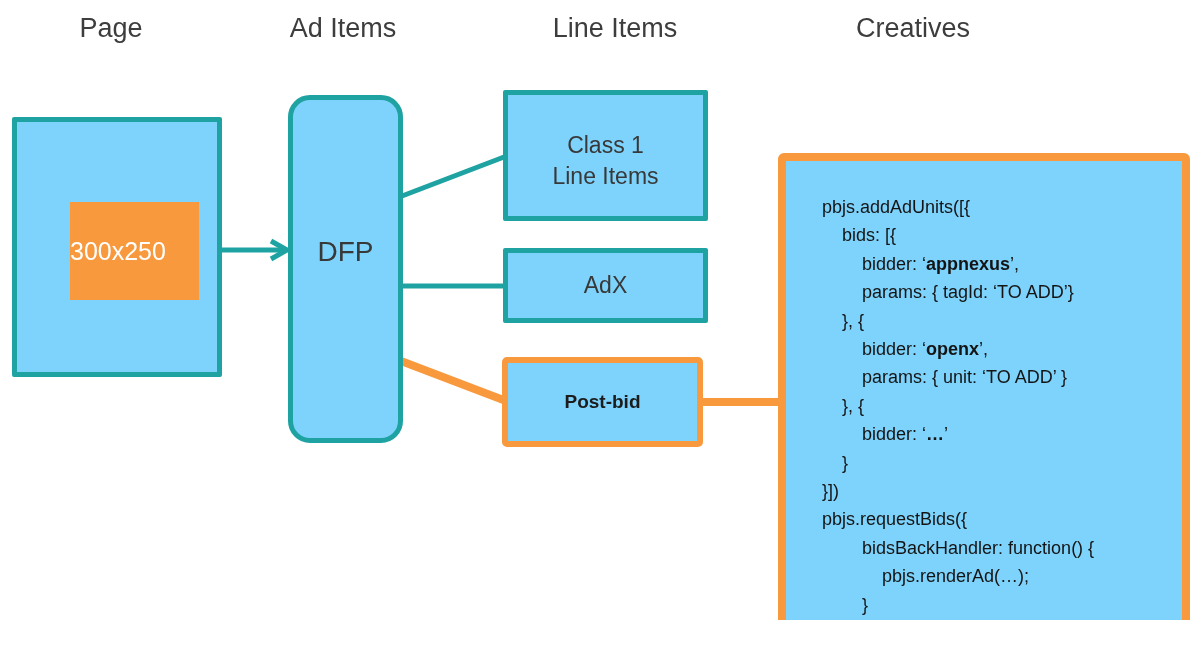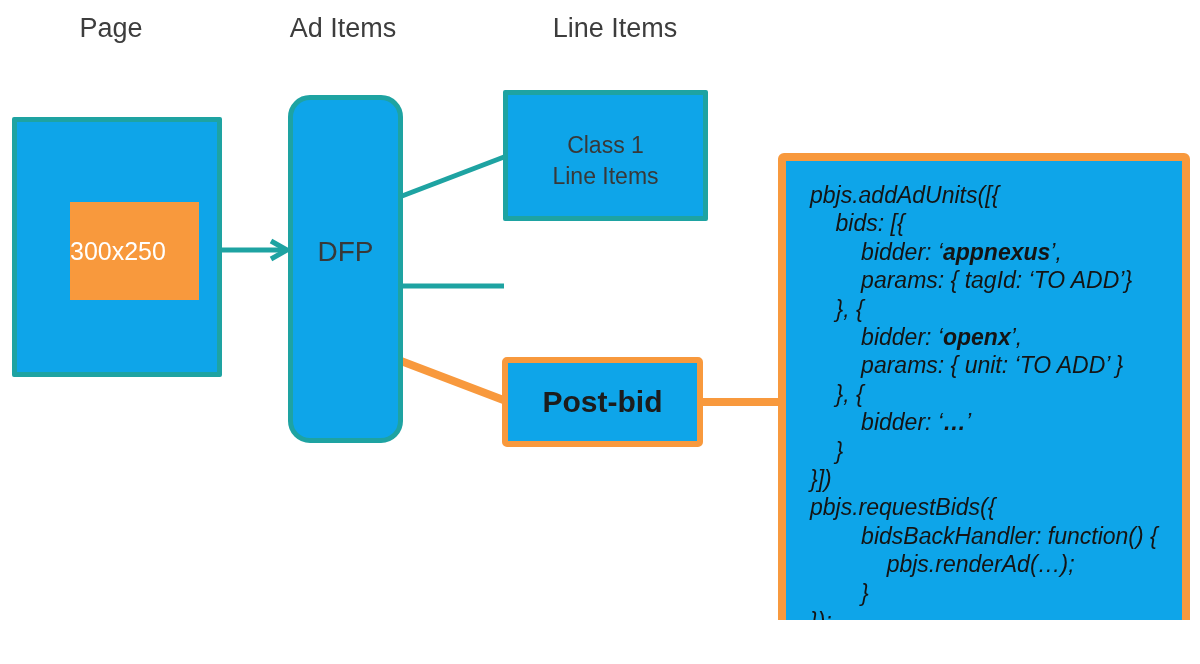--- a/index.html
+++ b/index.html
@@ -26,21 +26,21 @@
   }
   .connectors {
     position: absolute;
     left: 0;
     top: 0;
     pointer-events: none;
   }
   .box {
     position: absolute;
     box-sizing: border-box;
-    background: #0ea5e9;
+    background: #7dd3fc;
     display: flex;
     align-items: center;
     justify-content: center;
   }
   .teal-border { border: 5px solid var(--teal, #1ea3a2); border-radius: 2px; }
   .orange-border { border: 6px solid var(--orange, #f8993d); border-radius: 5px; }
 
   .page-box { left: 12px; top: 117px; width: 210px; height: 260px; }
   .ad-slot {
     position: absolute;
@@ -60,47 +60,47 @@
     flex-direction: column;
     padding-top: 10px;
     font-size: 23px; line-height: 31px; color: var(--box-text, #383838);
   }
   .adx-box {
     left: 503px; top: 248px; width: 205px; height: 75px;
     font-size: 23px; color: var(--box-text, #383838);
   }
   .postbid-box {
     left: 502px; top: 357px; width: 201px; height: 90px;
-    font-size: 30px; font-weight: bold; color: #1c1c1c;
+    font-size: 19px; font-weight: bold; color: #1c1c1c;
   }
   .creatives-box {
     left: 778px; top: 153px; width: 412px; height: 500px;
     border-width: 8px; border-radius: 6px;
     align-items: flex-start; justify-content: flex-start;
   }
   .code {
-    margin: 0;
+    margin: 12px;
     padding: 20px 6px 0 24px;
     font-family: "Liberation Sans", sans-serif;
-    font-size: 23px;
+    font-size: 18px;
     line-height: 28.4px;
     color: var(--code-text, #141414);
     white-space: pre;
-    font-style: italic;
   }
   .code b { font-weight: bold; }
 </style>
 </head>
 <body>
 
 <div class="canvas">
 
   <div class="col-header" style="left:111px">Page</div>
   <div class="col-header" style="left:343px">Ad Items</div>
   <div class="col-header" style="left:615px">Line Items</div>
+  <div class="col-header" style="left:913px">Creatives</div>
 
   <svg class="connectors" width="1200" height="664" viewBox="0 0 1200 664">
 
     <line x1="200" y1="250" x2="283" y2="250" style="stroke:var(--teal,#1ea3a2)" stroke-width="5"></line>
     <polyline points="271,241 287,250 271,259" fill="none" style="stroke:var(--teal,#1ea3a2)" stroke-width="5"></polyline>
 
     <line x1="402" y1="196" x2="504" y2="157" style="stroke:var(--teal,#1ea3a2)" stroke-width="5"></line>
 
     <line x1="402" y1="286" x2="504" y2="286" style="stroke:var(--teal,#1ea3a2)" stroke-width="5"></line>
 
@@ -117,20 +117,23 @@
 
   <div class="box teal-border dfp-box">
     <span>DFP</span>
   </div>
 
   <div class="box teal-border class1-box">
     <span>Class 1</span>
     <span>Line Items</span>
   </div>
 
+  <div class="box teal-border adx-box">
+    <span>AdX</span>
+  </div>
 
   <div class="box orange-border postbid-box">
     <span>Post-bid</span>
   </div>
 
   <div class="box orange-border creatives-box">
     <pre class="code"><div><span>pbjs.addAdUnits([{</span></div><div><span>    bids: [{</span></div><div><span>        bidder: ‘</span><b>appnexus</b><span>’,</span></div><div><span>        params: { tagId: ‘TO ADD’}</span></div><div><span>    }, {</span></div><div><span>        bidder: ‘</span><b>openx</b><span>’,</span></div><div><span>        params: { unit: ‘TO ADD’ }</span></div><div><span>    }, {</span></div><div><span>        bidder: ‘</span><b>…</b><span>’</span></div><div><span>    }</span></div><div><span>}])</span></div><div><span>pbjs.requestBids({</span></div><div><span>        bidsBackHandler: function() {</span></div><div><span>            pbjs.renderAd(…);</span></div><div><span>        }</span></div><div><span>});</span></div></pre>
   </div>
 
 </div>

